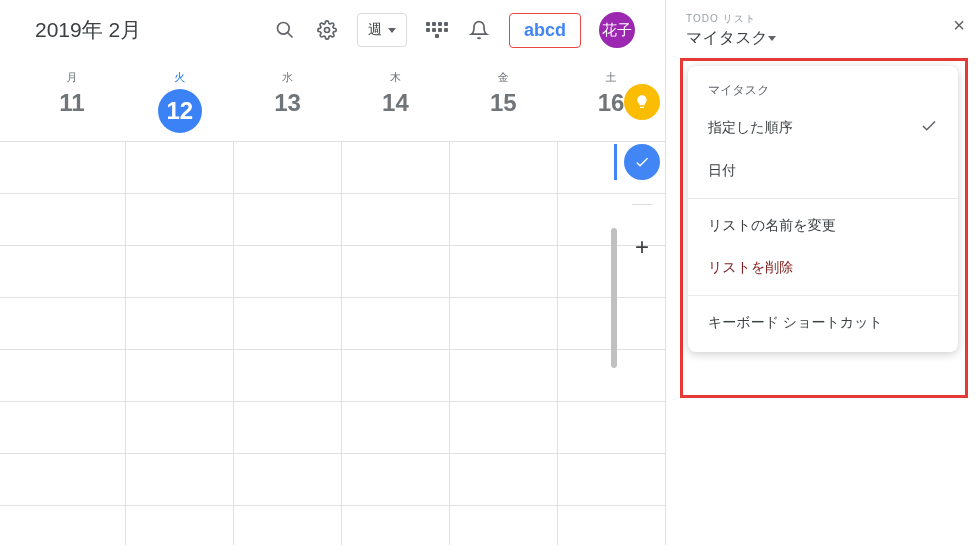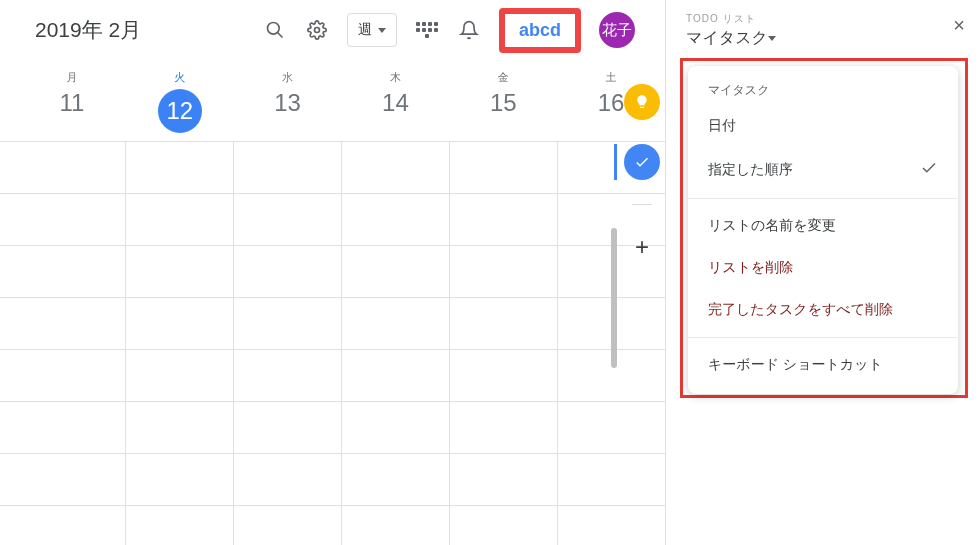--- a/index.html
+++ b/index.html
@@ -10,29 +10,29 @@
     .header { height: 60px; display: flex; align-items: center; padding: 0 30px 0 35px; }
     .date-title { font-size: 21px; color: #3c4043; font-weight: 400; }
     .header-spacer { flex: 1; }
     .header-icons { display: flex; align-items: center; gap: 18px; }
     .icon-btn { width: 24px; height: 24px; display: flex; align-items: center; justify-content: center; color: #5f6368; cursor: pointer; }
     .icon-btn svg { width: 20px; height: 20px; }
     .view-dropdown { border: 1px solid #dadce0; border-radius: 4px; padding: 7px 10px; font-size: 14px; color: #3c4043; display: flex; align-items: center; gap: 6px; cursor: pointer; }
     .dropdown-arrow { width: 0; height: 0; border-left: 4px solid transparent; border-right: 4px solid transparent; border-top: 5px solid #5f6368; }
     .grid-icon { width: 24px; height: 24px; display: flex; flex-wrap: wrap; gap: 2px; cursor: pointer; align-content: center; justify-content: center; }
     .grid-dot { width: 4px; height: 4px; background: #5f6368; border-radius: 1px; }
-    .user-badge { border: 6px solid #ef4444; border-radius: 4px; padding: 6px 14px; font-size: 18px; font-weight: bold; color: #4285f4; cursor: pointer; }
+    .user-badge { border: 1px solid #ef4444; border-radius: 4px; padding: 6px 14px; font-size: 18px; font-weight: bold; color: #4285f4; cursor: pointer; }
     .avatar { width: 36px; height: 36px; border-radius: 50%; background: #9c27b0; color: #fff; display: flex; align-items: center; justify-content: center; font-size: 15px; cursor: pointer; }
     
     .calendar-grid { position: relative; }
     .day-header { display: flex; border-bottom: 1px solid #e0e0e0; }
     .day-col { flex: 1; text-align: center; padding: 10px 0 8px; }
     .day-col.offset { margin-left: 18px; }
     .day-name { font-size: 11px; color: #70757a; margin-bottom: 4px; }
-    .day-num { font-size: 24px; color: #70757a; font-weight: 400; }
+    .day-num { font-size: 24px; color: #70757a; font-weight: 700; }
     .day-col.today .day-num { background: #3b82f6; color: #fff; width: 44px; height: 44px; border-radius: 50%; display: inline-flex; align-items: center; justify-content: center; }
     .day-col.today .day-name { color: #1a73e8; }
     
     .time-grid { position: relative; }
     .time-row { height: 52px; border-bottom: 1px solid #e0e0e0; display: flex; }
     .time-cell { flex: 1; border-left: 1px solid #e0e0e0; }
     .time-cell:first-child { margin-left: 18px; border-left: none; }
     .scroll-indicator { position: absolute; right: 48px; top: 168px; width: 6px; height: 140px; background: #c0c0c0; border-radius: 3px; }
     
     .side-rail { position: absolute; left: 618px; top: 70px; width: 48px; display: flex; flex-direction: column; align-items: center; gap: 24px; padding-top: 14px; }
@@ -222,37 +222,34 @@
     </div>
     <div class="close-btn">×</div>
   </div>
 </div>
 
 <div class="menu-highlight"></div>
 
 <div class="dropdown-menu">
   <div class="menu-section-label">マイタスク</div>
   <div class="menu-item">
-    <span>日付</span>
-  </div>
-  <div class="menu-item">
     <span>指定した順序</span>
     <span class="check-icon">
       <svg width="18" height="18" viewBox="0 0 24 24" fill="none" stroke="currentColor" stroke-width="2">
           <polyline points="20 6 9 17 4 12"></polyline>
         </svg>
     </span>
   </div>
+  <div class="menu-item">
+    <span>日付</span>
+  </div>
   <div class="menu-divider"></div>
   <div class="menu-item">
     <span>リストの名前を変更</span>
   </div>
   <div class="menu-item disabled">
     <span>リストを削除</span>
   </div>
-  <div class="menu-item disabled">
-    <span>完了したタスクをすべて削除</span>
-  </div>
   <div class="menu-divider"></div>
   <div class="menu-item">
     <span>キーボード ショートカット</span>
   </div>
 </div>
 
 </body></html>

